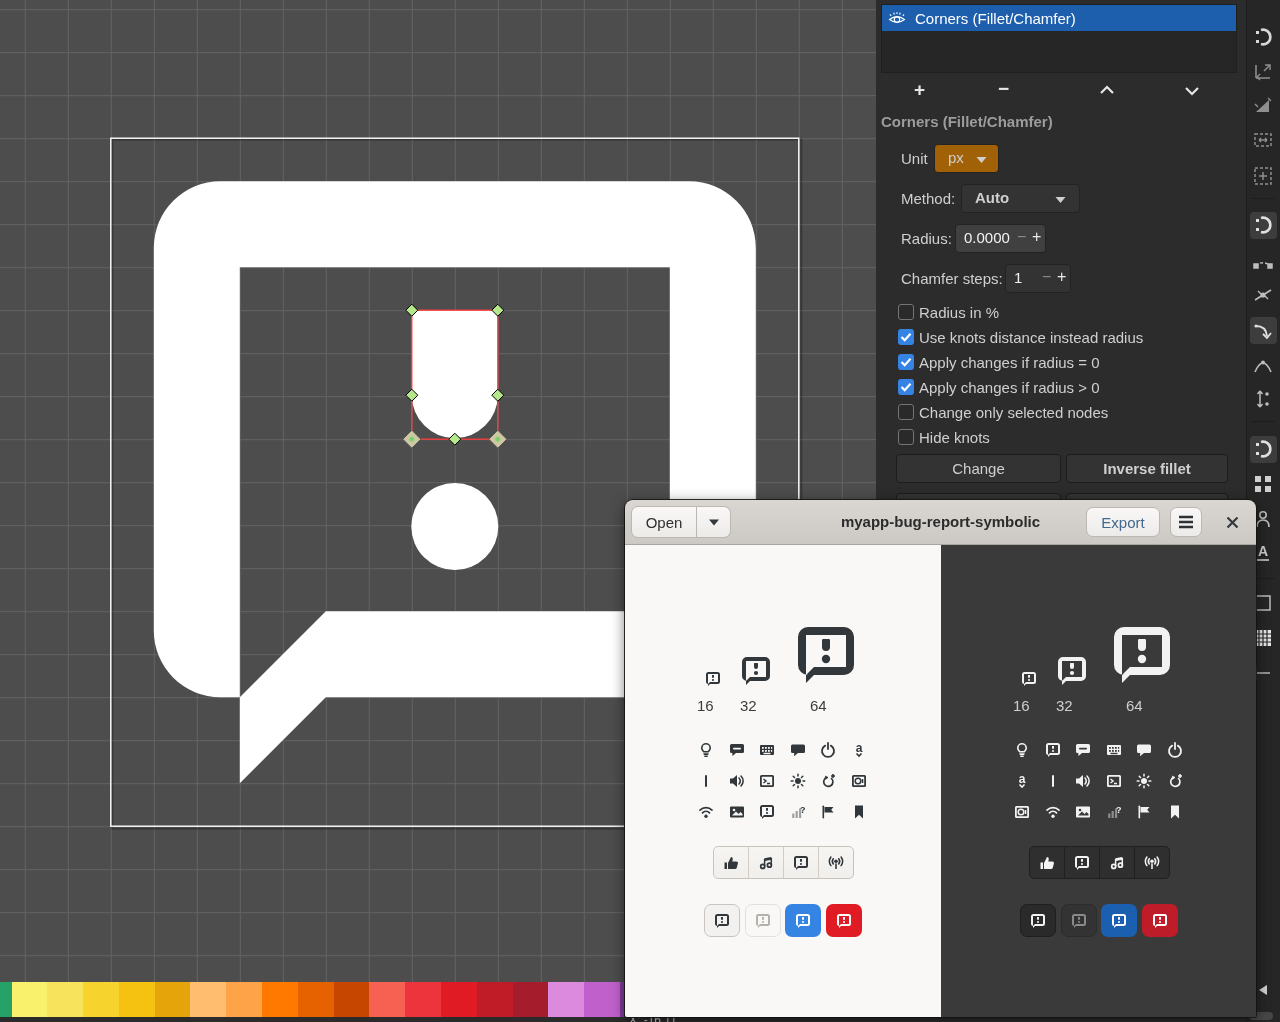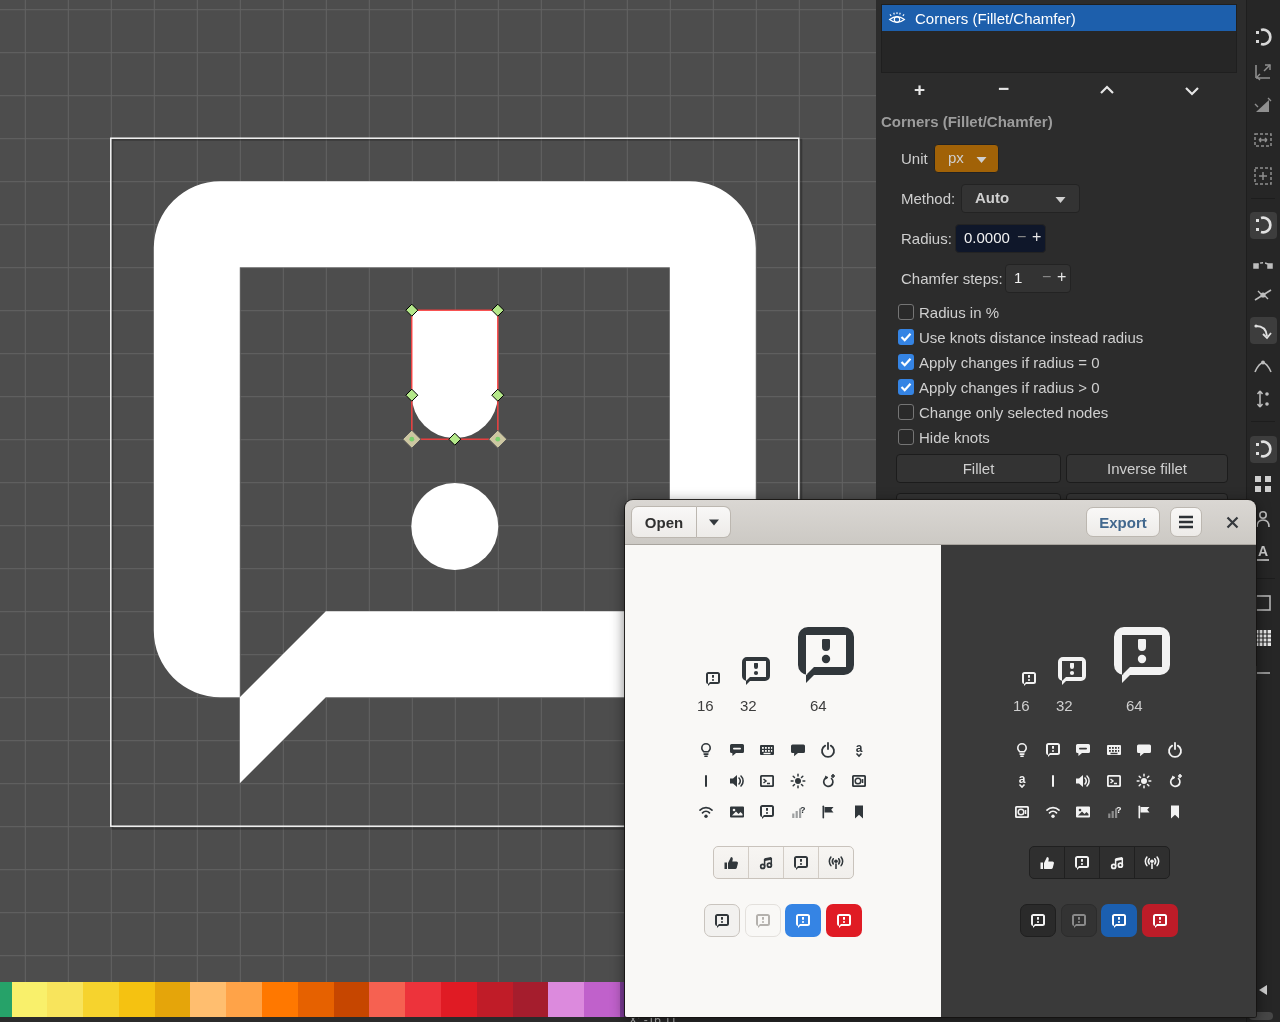--- a/index.html
+++ b/index.html
@@ -1,20 +1,20 @@
 <!DOCTYPE html>
 <html><head>
 <meta charset="utf-8">
 <style>
   html,body{margin:0;padding:0;}
   body{width:1280px;height:1022px;overflow:hidden;position:relative;
        font-family:"Liberation Sans", sans-serif;background:#4d4d4d;}
   .abs{position:absolute;}
   .tbtn{background:linear-gradient(#f9f8f7,#edebe8);border:1px solid #bcb7b0;color:#303030;
-        font-size:15px;display:flex;align-items:center;justify-content:center;box-sizing:border-box;font-weight:bold;}
+        font-size:15px;display:flex;align-items:center;justify-content:center;box-sizing:border-box;}
   .szlab{position:absolute;top:152px;width:32px;text-align:left;font-size:15px;color:#3c3c3c;}
   .ic16{position:absolute;width:16px;height:16px;fill:currentColor;}
   .lrow{position:absolute;left:88px;top:301px;display:flex;border-radius:5px;overflow:hidden;}
   .lcell{width:34px;height:31px;display:flex;align-items:center;justify-content:center;}
   .cbtn{position:absolute;top:359px;width:36px;height:33px;border-radius:7px;display:flex;align-items:center;justify-content:center;box-sizing:border-box;}
 </style>
 </head>
 <body>
 
 <svg width="0" height="0" style="position:absolute">
@@ -238,21 +238,21 @@
 
   <div class="abs" style="left:25px;top:190px;">Method:</div>
   <div class="abs" style="left:85px;top:184px;width:119px;height:29px;background:#333333;border:1px solid #232323;border-radius:4px;box-sizing:border-box;font-weight:bold;">
     <span class="abs" style="left:13px;top:4px;">Auto</span>
     <svg class="abs" style="left:92px;top:11px;" width="13" height="8" viewBox="0 0 13 8">
         <path d="M1.5,1 L11.5,1 L6.5,7 Z" fill="#cfcfcf"></path>
       </svg>
   </div>
 
   <div class="abs" style="left:25px;top:230px;">Radius:</div>
-  <div class="abs" style="left:79px;top:224px;width:91px;height:29px;background:#0f172a;border:1px solid #232323;border-radius:4px;box-sizing:border-box;">
+  <div class="abs" style="left:79px;top:224px;width:91px;height:29px;background:#404040;border:1px solid #232323;border-radius:4px;box-sizing:border-box;">
     <span class="abs" style="left:8px;top:4px;color:#f2f2f2;">0.0000</span>
     <span class="abs" style="left:61px;top:3px;color:#8a8a8a;font-size:16px;">−</span>
     <span class="abs" style="left:76px;top:3px;color:#e8e8e8;font-size:16px;">+</span>
   </div>
 
   <div class="abs" style="left:25px;top:270px;">Chamfer steps:</div>
   <div class="abs" style="left:129px;top:264px;width:66px;height:29px;background:#333333;border:1px solid #232323;border-radius:4px;box-sizing:border-box;">
     <span class="abs" style="left:8px;top:4px;color:#f2f2f2;">1</span>
     <span class="abs" style="left:36px;top:3px;color:#8a8a8a;font-size:16px;">−</span>
     <span class="abs" style="left:51px;top:3px;color:#e8e8e8;font-size:16px;">+</span>
@@ -270,22 +270,22 @@
   <div class="abs" style="left:43px;top:354px;">Apply changes if radius = 0</div>
   <div class="abs" style="left:22px;top:379px;width:16px;height:16px;background:#3584e4;border-radius:3px;"><svg width="16" height="16" viewBox="0 0 16 16">
         <path d="M3.5,8 L6.7,11.2 L12.5,4.8" stroke="#fff" stroke-width="2.2" fill="none"></path>
       </svg></div>
   <div class="abs" style="left:43px;top:379px;">Apply changes if radius &gt; 0</div>
   <div class="abs" style="left:22px;top:404px;width:16px;height:16px;background:#2a2a2a;border:1px solid #757575;border-radius:3px;box-sizing:border-box;"></div>
   <div class="abs" style="left:43px;top:404px;">Change only selected nodes</div>
   <div class="abs" style="left:22px;top:429px;width:16px;height:16px;background:#2a2a2a;border:1px solid #757575;border-radius:3px;box-sizing:border-box;"></div>
   <div class="abs" style="left:43px;top:429px;">Hide knots</div>
 
-  <div class="abs" style="left:20px;top:454px;width:165px;height:29px;background:#333333;border:1px solid #1c1c1c;border-radius:4px;box-sizing:border-box;text-align:center;line-height:27px;">Fillet</div>
-  <div class="abs" style="left:190px;top:454px;width:162px;height:29px;background:#333333;border:1px solid #1c1c1c;border-radius:4px;box-sizing:border-box;text-align:center;line-height:27px;">Inverse fillet</div>
+  <div class="abs" style="left:20px;top:454px;width:165px;height:29px;background:#333333;border:1px solid #1c1c1c;border-radius:4px;box-sizing:border-box;text-align:center;line-height:27px;">Change</div>
+  <div class="abs" style="left:190px;top:454px;width:162px;height:29px;background:#333333;border:1px solid #1c1c1c;border-radius:4px;box-sizing:border-box;text-align:center;line-height:27px;font-weight:bold;">Inverse fillet</div>
   <div class="abs" style="left:20px;top:493px;width:165px;height:29px;background:#333333;border:1px solid #1c1c1c;border-radius:4px;box-sizing:border-box;"></div>
   <div class="abs" style="left:190px;top:493px;width:162px;height:29px;background:#333333;border:1px solid #1c1c1c;border-radius:4px;box-sizing:border-box;"></div>
 </div>
 
 <div class="abs" id="toolbar" style="left:1246px;top:0;width:34px;height:1022px;background:#262626;border-left:1px solid #1e1e1e;">
   <svg width="34" height="1022">
     <g transform="translate(16,0)">
 
       <rect x="-13" y="212" width="27" height="27" rx="4" fill="#3d3d3d"></rect>
       <rect x="-13" y="317" width="27" height="27" rx="4" fill="#3d3d3d"></rect>
@@ -408,20 +408,21 @@
      box-shadow:0 3px 14px rgba(0,0,0,0.55), 0 0 0 1px rgba(30,28,26,0.9);overflow:hidden;">
   <div id="titlebar" style="height:44px;background:linear-gradient(#dad7d3,#ccc9c4);border-bottom:1px solid #a8a49e;position:relative;box-sizing:content-box;">
     <div class="abs" style="left:6px;top:6px;height:32px;display:flex;">
       <div class="tbtn" style="border-radius:7px 0 0 7px;width:66px;">Open</div>
       <div class="tbtn" style="border-radius:0 7px 7px 0;width:34px;border-left:none;">
         <svg width="12" height="9" viewBox="0 0 12 9">
             <path d="M1,1.5 L6,7.5 L11,1.5 Z" fill="#34393d"></path>
           </svg>
       </div>
     </div>
+    <div class="abs" style="left:0;top:13px;width:631px;text-align:center;font-weight:bold;font-size:15px;color:#2c2c2c;">myapp-bug-report-symbolic</div>
     <div class="tbtn abs" style="left:461px;top:7px;width:74px;height:30px;border-radius:7px;color:#42688e;">Export</div>
     <div class="tbtn abs" style="left:545px;top:7px;width:32px;height:30px;border-radius:7px;">
       <svg width="16" height="14" viewBox="0 0 16 14">
           <path d="M1,2 H15 M1,7 H15 M1,12 H15" stroke="#2e3236" stroke-width="2.6"></path>
         </svg>
     </div>
     <svg class="abs" style="left:600px;top:15px;" width="15" height="15" viewBox="0 0 15 15">
         <path d="M2.5,2.5 L12.5,12.5 M12.5,2.5 L2.5,12.5" stroke="#35393d" stroke-width="2.2"></path>
       </svg>
   </div>

